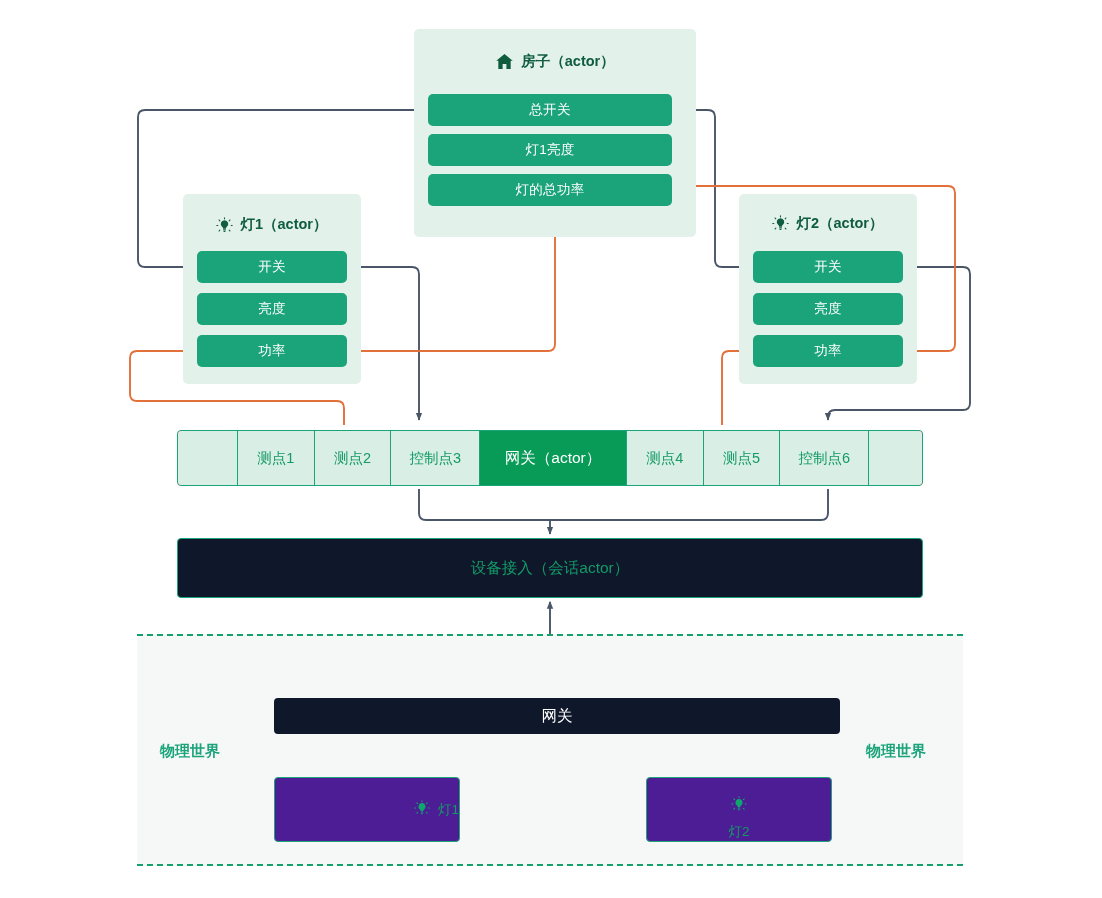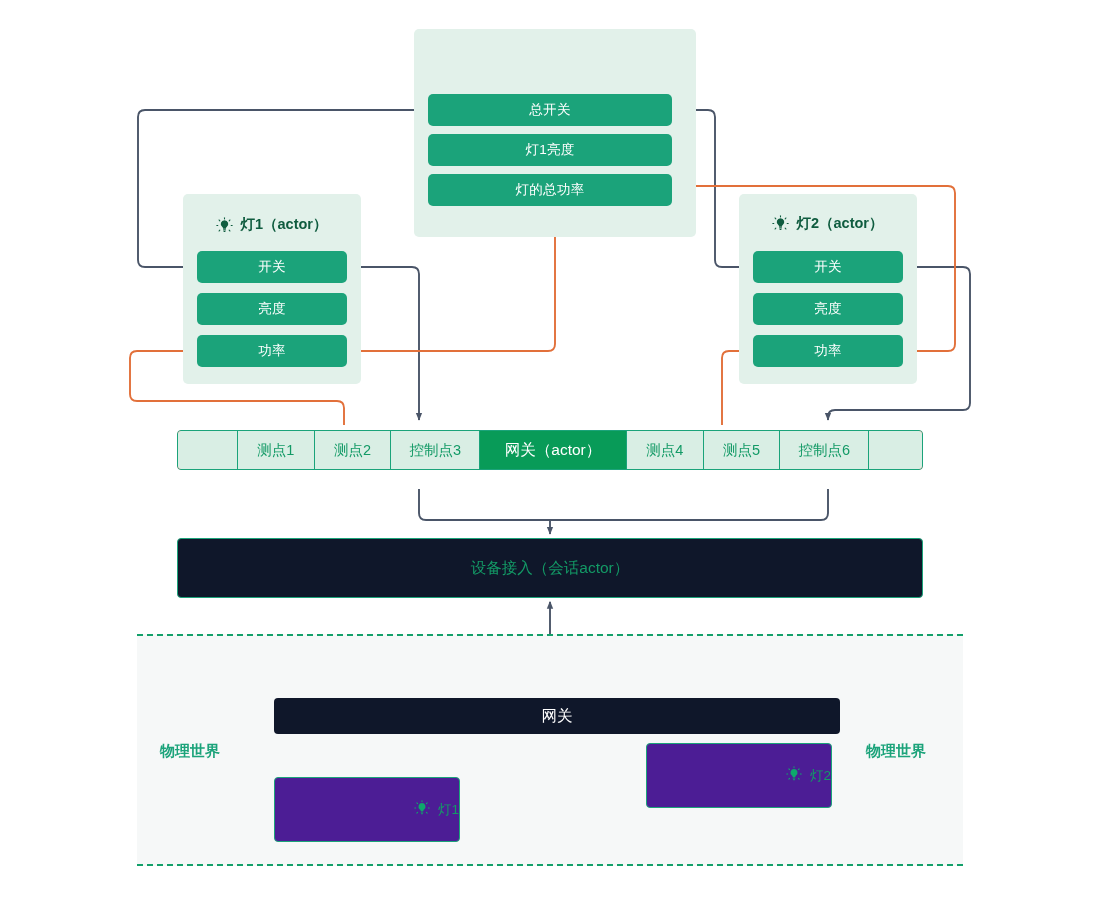--- a/index.html
+++ b/index.html
@@ -38,21 +38,21 @@
     border-radius:5px;
     color:#ffffff;
     font-size:13.5px;
     display:flex;align-items:center;justify-content:center;
     letter-spacing:.3px;
   }
 
   
   .gw-row{
     position:absolute;
-    left:177px;top:430px;width:746px;height:40px;
+    left:177px;top:430px;width:746px;height:56px;
     border:1.4px solid #1ba37a;
     border-radius:4px;
     display:flex;
     box-sizing:border-box;
     background:#ef4444;
     overflow:hidden;
   }
   .gw-cell{
     display:flex;align-items:center;justify-content:center;
     font-size:14.5px;
@@ -163,20 +163,28 @@
       <path d="M550,602 L550,694" stroke="#4a5568" marker-end="url(#ah-dark)" marker-start="url(#ah-dark-start)"></path>
 
       <path d="M557,738 L557,760 Q557,760 557,760 L368,760 Q361,760 361,767 L361,775" stroke="#4a5568" marker-end="url(#ah-dark)"></path>
       <path d="M557,738 L557,760 Q557,760 557,760 L744,760 Q751,760 751,767 L751,775" stroke="#4a5568" marker-end="url(#ah-dark)"></path>
       <path d="M550,760 L550,742" stroke="#4a5568" marker-end="url(#ah-dark)"></path>
     </g>
   </svg>
 
   <div class="actor-panel" style="left:414px;top:29px;width:282px;height:208px;"></div>
 
+  <div class="actor-title" style="left:414px;top:50px;width:282px;height:22px;">
+    <span class="ico">
+      <svg width="19" height="19" viewBox="0 0 24 24" aria-hidden="true">
+        <path d="M12 2.6 L1.6 11.2 L4.2 11.2 L4.2 21.4 L9.6 21.4 L9.6 15.1 L14.4 15.1 L14.4 21.4 L19.8 21.4 L19.8 11.2 L22.4 11.2 Z" fill="#0f5c3f"></path>
+      </svg>
+    </span>
+    <span>房子（actor）</span>
+  </div>
 
   <div class="attr" style="left:428px;top:94px;width:244px;height:32px;">总开关</div>
   <div class="attr" style="left:428px;top:134px;width:244px;height:32px;">灯1亮度</div>
   <div class="attr" style="left:428px;top:174px;width:244px;height:32px;">灯的总功率</div>
 
   <div class="actor-panel" style="left:183px;top:194px;width:178px;height:190px;"></div>
 
   <div class="actor-title" style="left:183px;top:212px;width:178px;height:22px;align-items:flex-end;">
     <span class="ico">
       <svg width="17" height="17" viewBox="0 0 24 24" aria-hidden="true">
@@ -261,21 +269,21 @@
           <rect x="11.25" y="0.3" width="1.5" height="3.1" rx=".7" transform="rotate(135 12 12)"></rect>
           <rect x="11.25" y="0.3" width="1.5" height="3.1" rx=".7" transform="rotate(-45 12 12)"></rect>
           <rect x="11.25" y="0.3" width="1.5" height="3.1" rx=".7" transform="rotate(-90 12 12)"></rect>
           <rect x="11.25" y="0.3" width="1.5" height="3.1" rx=".7" transform="rotate(-135 12 12)"></rect>
         </g>
       </svg>
     </span>
     <span>灯1</span>
   </div>
 
-  <div class="phys-dev" style="left:646px;top:743px;">
+  <div class="phys-dev" style="left:646px;top:777px;flex-direction:column;">
     <span class="ico">
       <svg width="16" height="16" viewBox="0 0 24 24" aria-hidden="true">
         <g fill="#0ea86c">
           <path d="M12 4.6a5.3 5.3 0 0 0-3.1 9.6c.7.5 1 1.1 1 1.8v.6h4.2v-.6c0-.7.3-1.3 1-1.8A5.3 5.3 0 0 0 12 4.6Z"></path>
           <rect x="9.9" y="17.4" width="4.2" height="1.5" rx=".7"></rect>
           <rect x="10.4" y="19.7" width="3.2" height="1.5" rx=".7"></rect>
           <rect x="11.25" y="0.3" width="1.5" height="3.1" rx=".7"></rect>
           <rect x="11.25" y="0.3" width="1.5" height="3.1" rx=".7" transform="rotate(45 12 12)"></rect>
           <rect x="11.25" y="0.3" width="1.5" height="3.1" rx=".7" transform="rotate(90 12 12)"></rect>
           <rect x="11.25" y="0.3" width="1.5" height="3.1" rx=".7" transform="rotate(135 12 12)"></rect>

